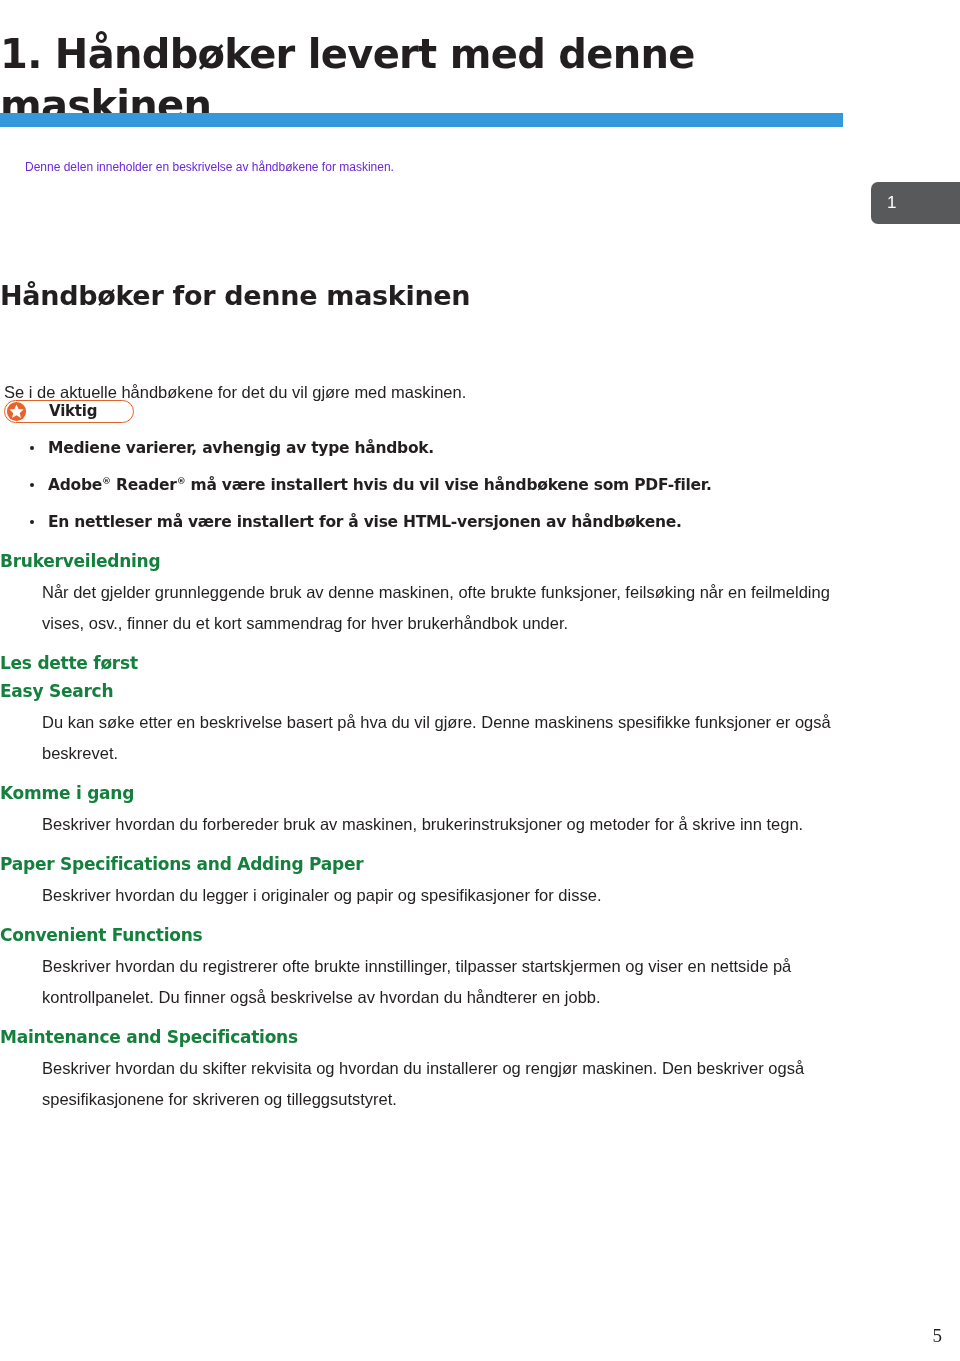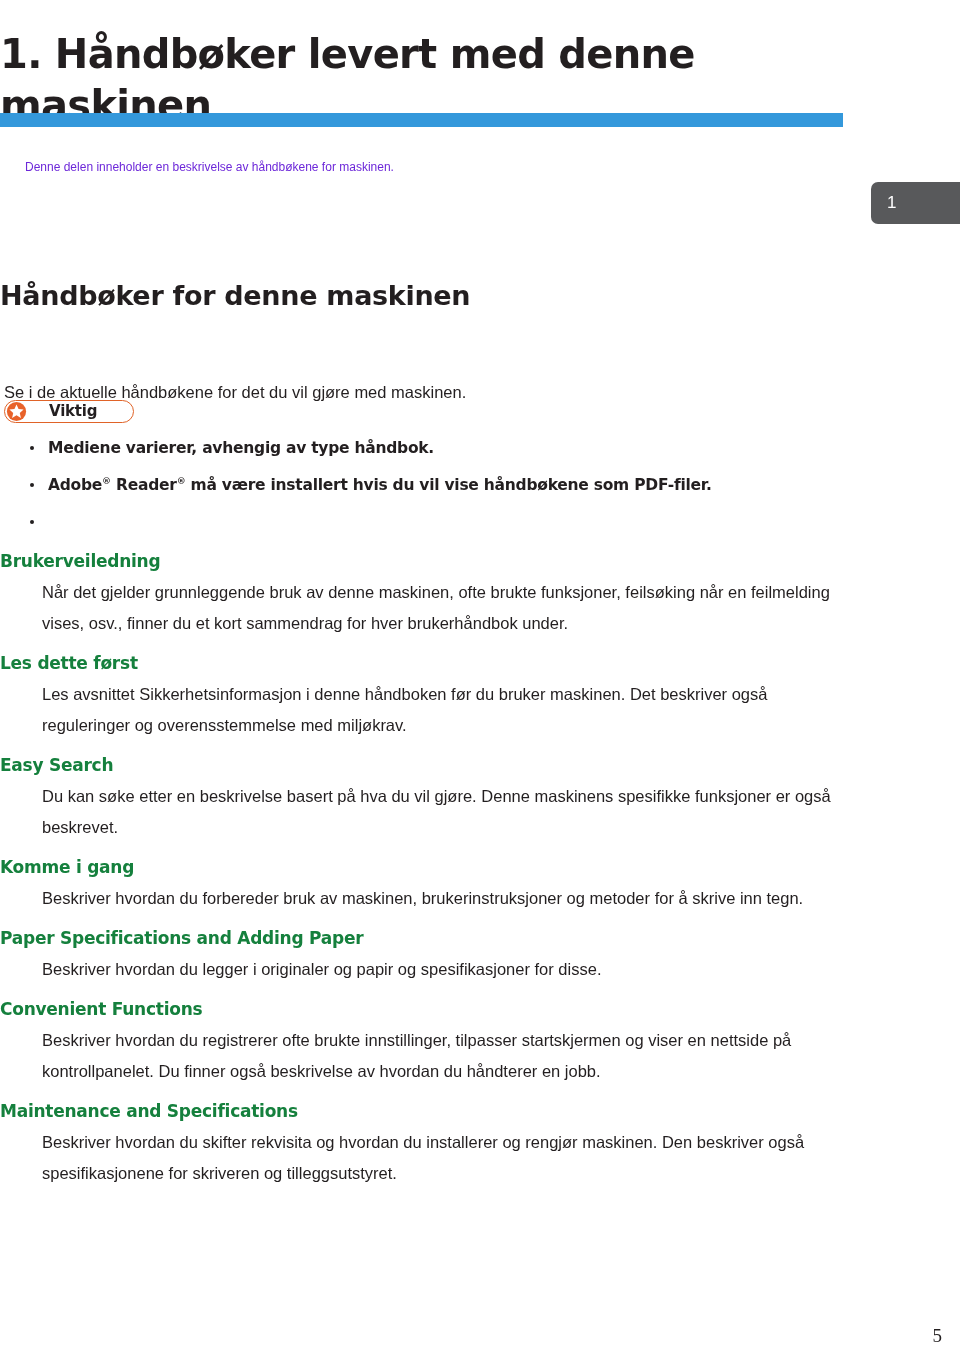--- a/index.html
+++ b/index.html
@@ -235,31 +235,31 @@
     <li>
       <span class="bullet-dot"></span>
       <span>Mediene varierer, avhengig av type håndbok.</span>
     </li>
     <li>
       <span class="bullet-dot"></span>
       <span>Adobe<sup>®</sup> Reader<sup>®</sup> må være installert hvis du vil vise håndbøkene som PDF-filer.</span>
     </li>
     <li>
       <span class="bullet-dot"></span>
+      <span>En nettleser må være installert for å vise HTML-versjonen av håndbøkene.</span>
     </li>
   </ul>
 
   <div class="entries">
     <div class="entry">
       <div class="entry-title">Brukerveiledning</div>
       <div class="entry-body">Når det gjelder grunnleggende bruk av denne maskinen, ofte brukte funksjoner, feilsøking når en feilmelding vises, osv., finner du et kort sammendrag for hver brukerhåndbok under.</div>
     </div>
     <div class="entry">
       <div class="entry-title">Les dette først</div>
-      <div class="entry-body">Les avsnittet Sikkerhetsinformasjon i denne håndboken før du bruker maskinen. Det beskriver også reguleringer og overensstemmelse med miljøkrav.</div>
     </div>
     <div class="entry">
       <div class="entry-title">Easy Search</div>
       <div class="entry-body">Du kan søke etter en beskrivelse basert på hva du vil gjøre. Denne maskinens spesifikke funksjoner er også beskrevet.</div>
     </div>
     <div class="entry">
       <div class="entry-title">Komme i gang</div>
       <div class="entry-body">Beskriver hvordan du forbereder bruk av maskinen, brukerinstruksjoner og metoder for å skrive inn tegn.</div>
     </div>
     <div class="entry">

